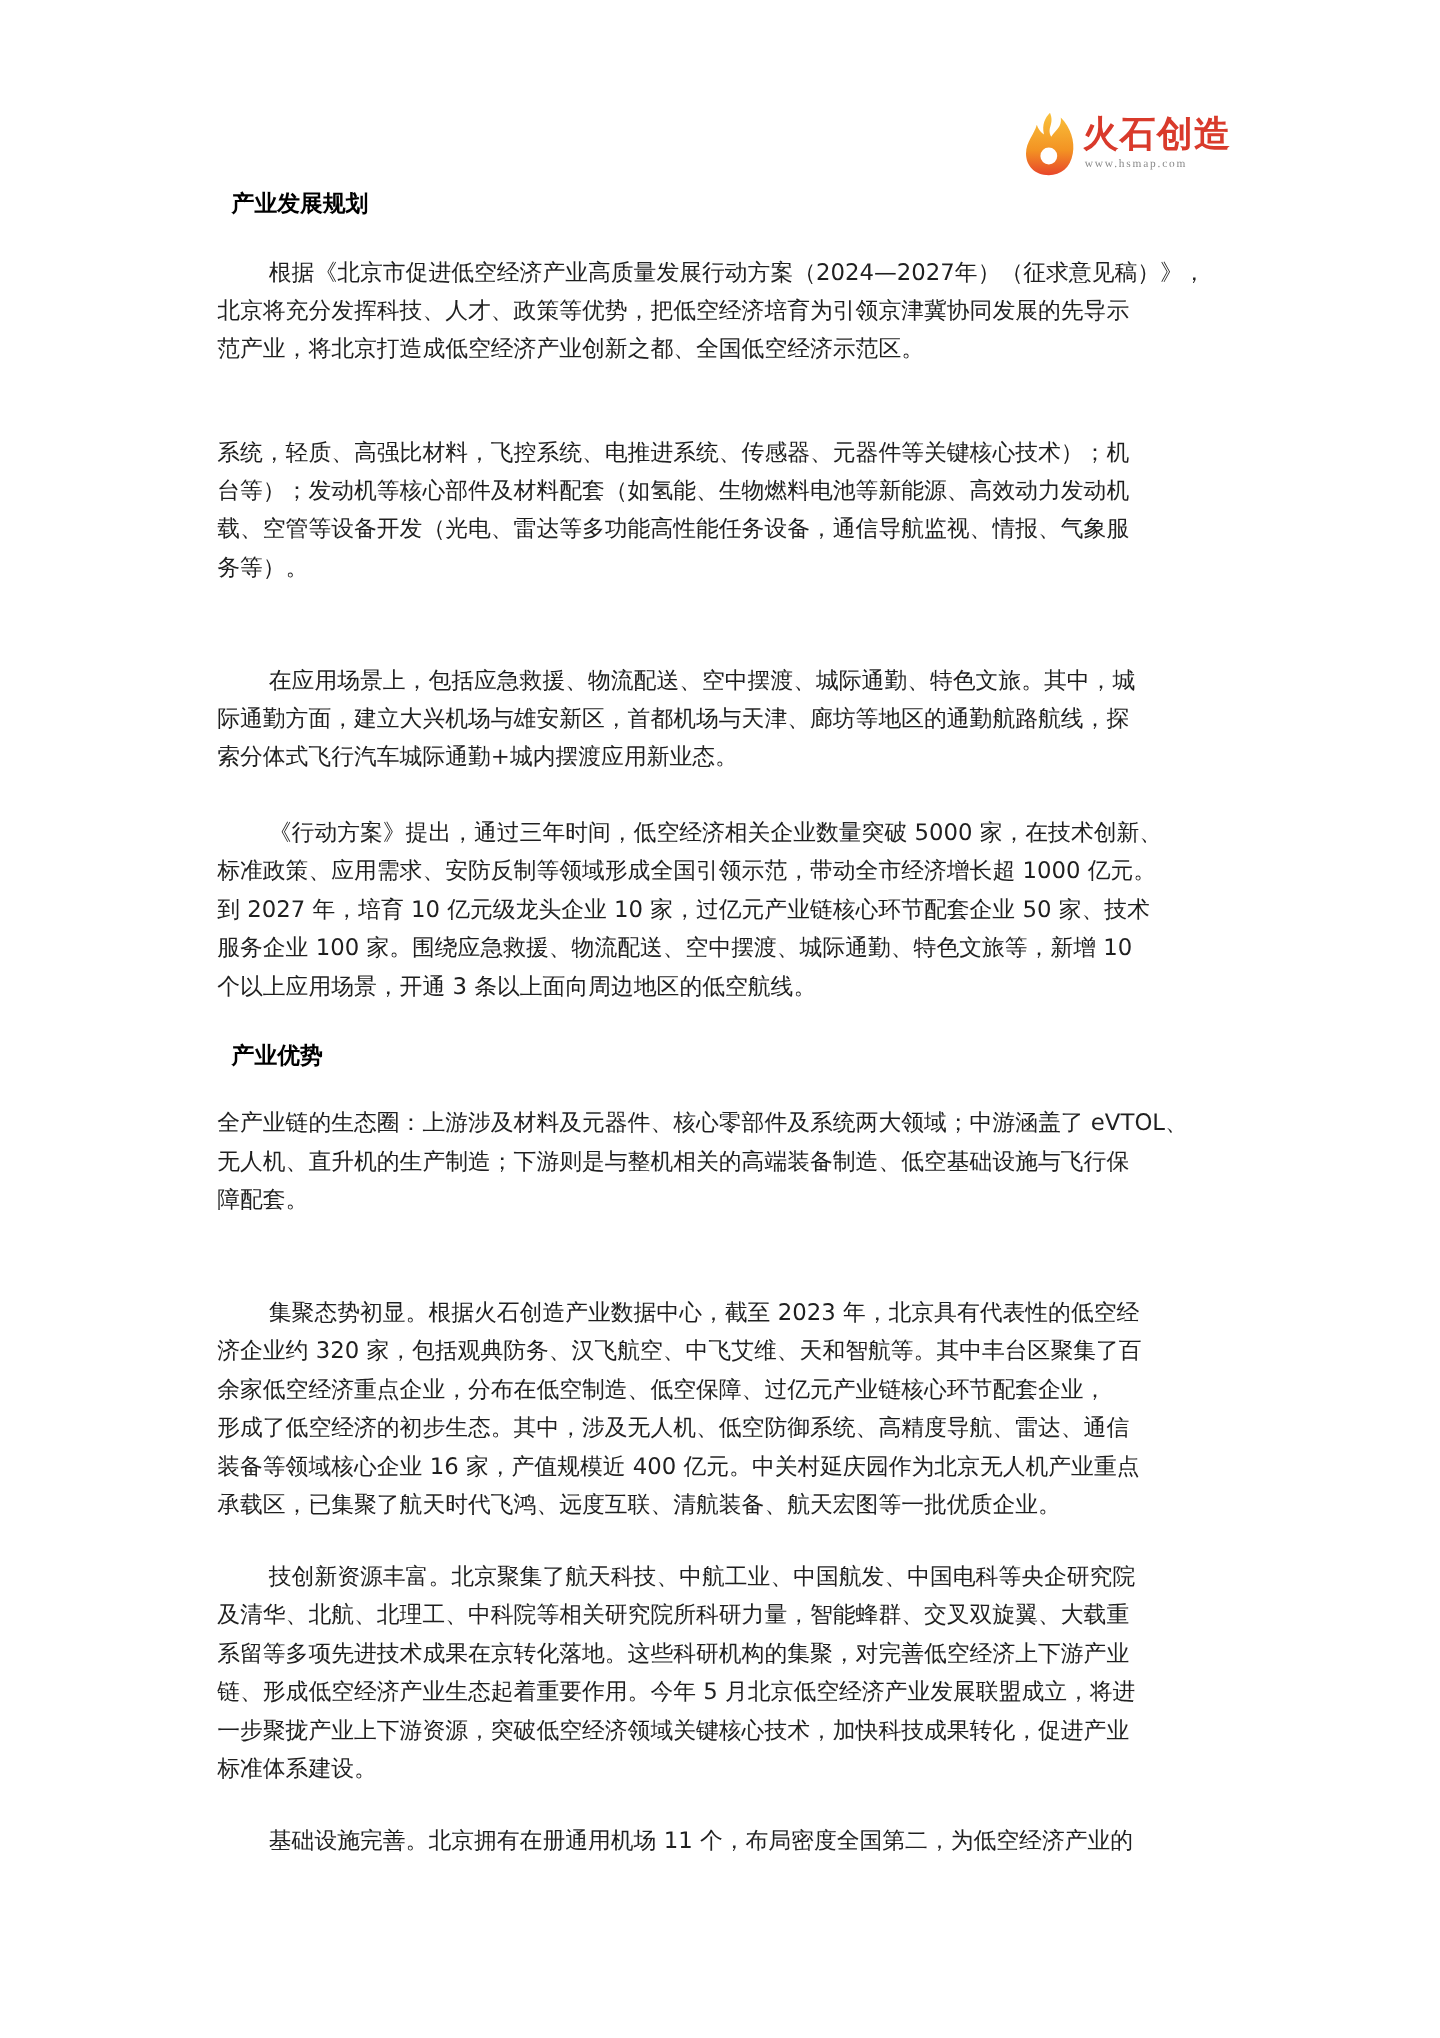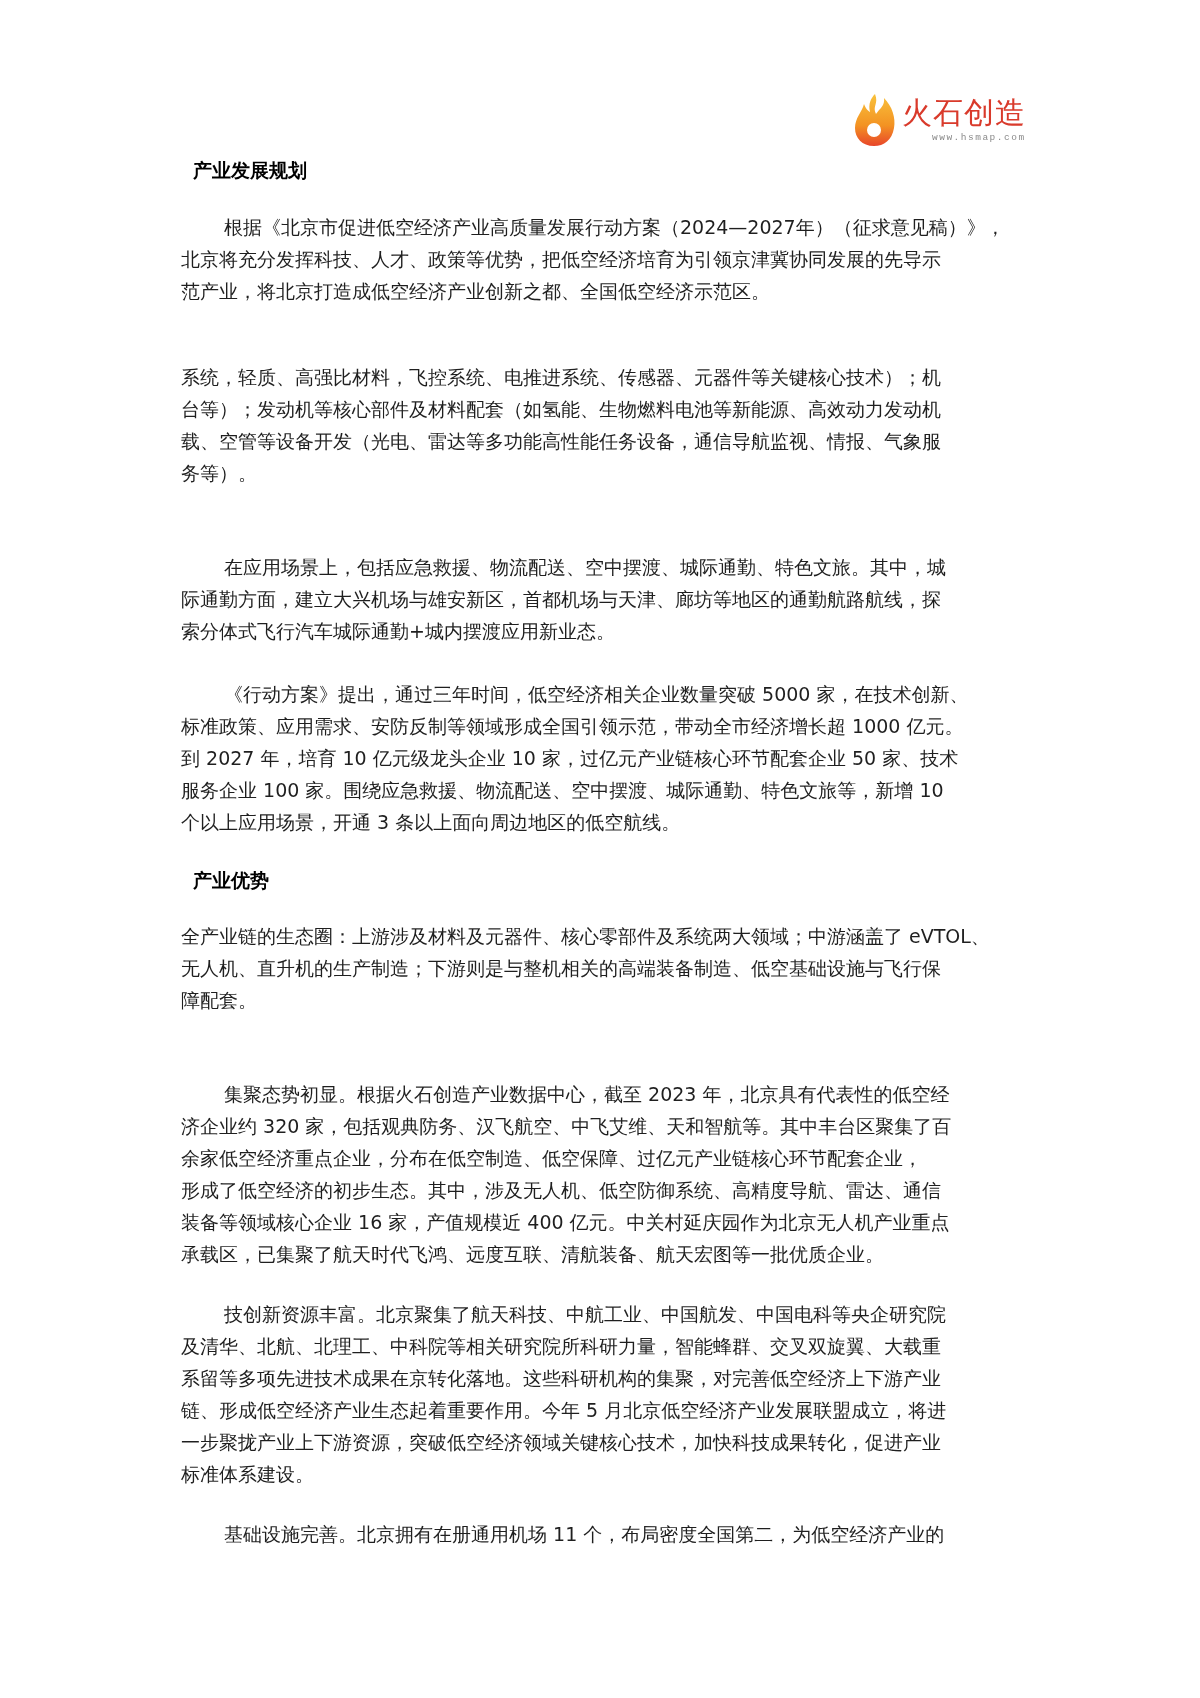--- a/index.html
+++ b/index.html
@@ -1,23 +1,23 @@
 <!DOCTYPE html>
 <html><head>
 <meta charset="utf-8">
 <style>
   html, body { margin: 0; padding: 0; background: #ffffff; }
   body { width: 1200px; height: 1698px; position: relative; overflow: hidden;
          font-family: "DejaVu Sans", "Liberation Sans", sans-serif; color: #1a1a1a; }
   .logo { position: absolute; left: 852px; top: 88px; width: 180px; height: 66px; }
   .logo .flame { position: absolute; left: 0; top: 4px; width: 46px; height: 56px; }
-  .logo .brand { position: absolute; left: 50px; top: 8px; font-size: 30px; font-weight: normal;
+  .logo .brand { position: absolute; left: 50px; top: 8px; font-size: 30px; font-weight: bold;
                  color: #d93a2b; letter-spacing: 1px; line-height: 34px; white-space: nowrap; }
   .logo .url { position: absolute; left: 52px; top: 44px; font-size: 9.5px; color: #8a8a8a;
-               letter-spacing: 1.5px; font-family: Liberation Mono, monospace; white-space: nowrap; margin-left: 28px; }
+               letter-spacing: 1.5px; font-family: Liberation Serif, serif; white-space: nowrap; }
   .content { position: absolute; left: 181px; top: 0; width: 840px; }
   .h { position: absolute; left: 0; font-size: 19px; font-weight: bold; color: #000;
        white-space: nowrap; line-height: 24px; margin-left: 12px; }
   .para { position: absolute; left: 0; width: 840px; }
   .line { display: block; height: 32px; line-height: 32px; font-size: 19px; white-space: nowrap;
           color: #1f1f1f; overflow: visible; }
   .line.indent { padding-left: 43px; }
 </style>
 </head>
 <body>

